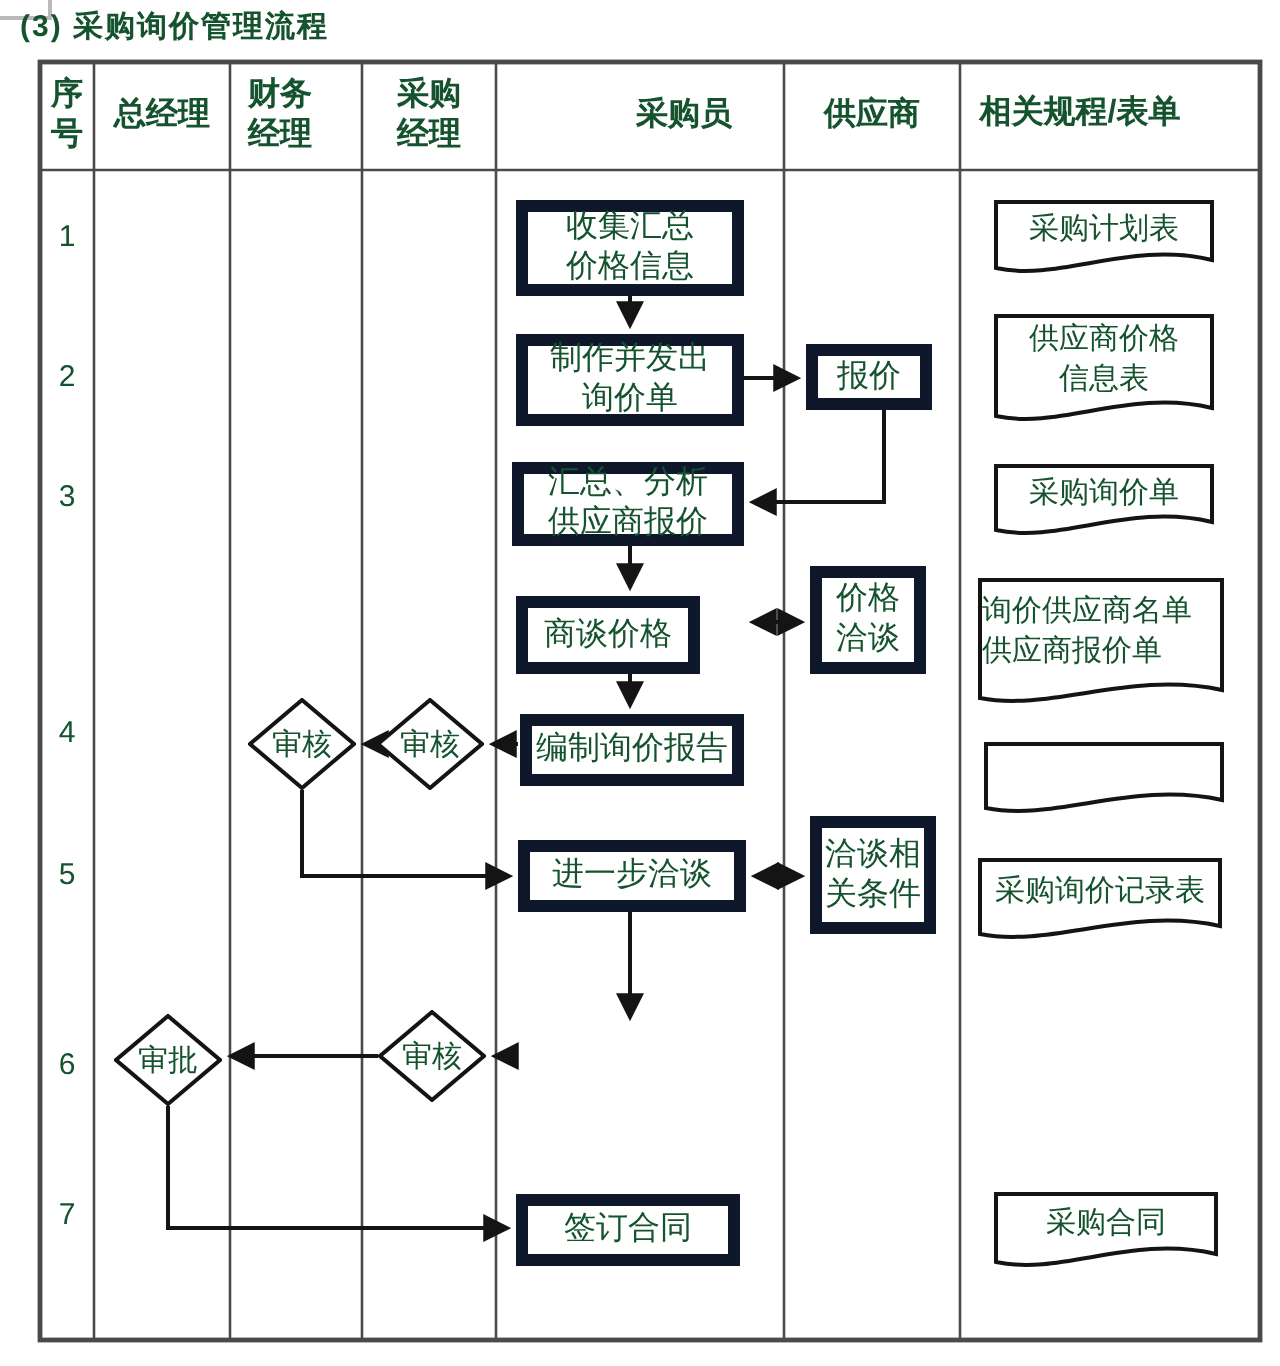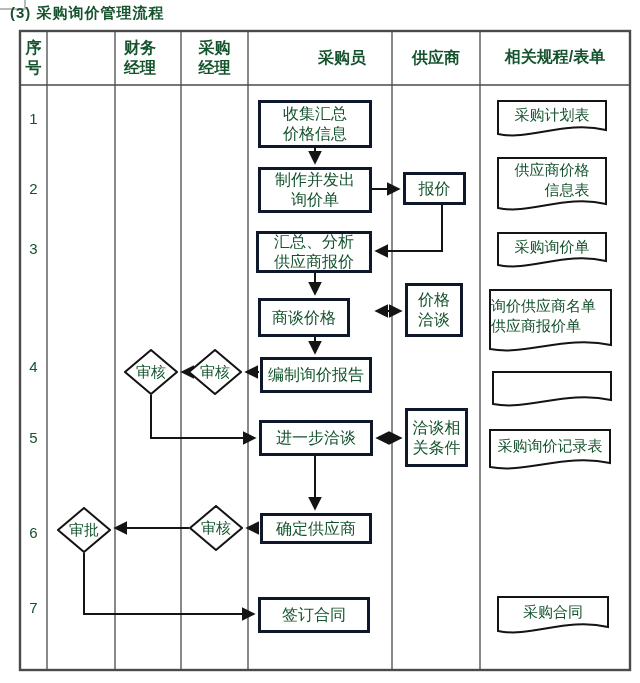--- a/index.html
+++ b/index.html
@@ -7,21 +7,21 @@
     position:relative;width:640px;height:683px;background:#fff;overflow:hidden;
     font-family:"Liberation Sans","DejaVu Sans",sans-serif;color:#14532d;
   }
   .abs{position:absolute;}
   .title{left:10px;top:4px;font-size:15px;font-weight:600;letter-spacing:1px;white-space:pre;}
   .artifact{left:-8px;top:-7px;width:30px;height:13px;border:2px solid #b9b9b9;background:#fff;}
   .overlay{left:0;top:0;width:640px;height:683px;z-index:1;}
   .hcell{display:flex;align-items:center;justify-content:center;text-align:center;
     font-weight:bold;font-size:16px;line-height:20px;white-space:pre-line;z-index:2;}
   .rownum{display:flex;align-items:center;justify-content:center;font-size:15px;z-index:2;}
-  .pbox{box-sizing:border-box;border:3px solid #0f172a;background:#fff;display:flex;
+  .pbox{box-sizing:border-box;border:6px solid #0f172a;background:#fff;display:flex;
     align-items:center;justify-content:center;text-align:center;font-size:16px;
     line-height:20px;white-space:pre-line;z-index:3;}
   .diamond{z-index:3;}
   .diamond svg{position:absolute;left:0;top:0;}
   .diamond .dlabel{position:absolute;left:0;top:0;right:0;bottom:0;display:flex;
     align-items:center;justify-content:center;font-size:15px;z-index:4;}
   .doc{z-index:3;}
   .doc svg{position:absolute;left:0;top:0;}
   .doc .dtext{position:absolute;left:0;top:0;right:0;display:flex;align-items:center;
     justify-content:center;text-align:center;font-size:15px;line-height:20px;
@@ -67,46 +67,46 @@
       <path d="M378,438 L400,438" stroke-dasharray="6,4" marker-start="url(#ah)" marker-end="url(#ah)"></path>
       <path d="M315,456 L315,508" marker-end="url(#ah)"></path>
       <path d="M259,528 L248,528" marker-end="url(#ah)"></path>
       <path d="M189,528 L116,528" marker-end="url(#ah)"></path>
       <path d="M84,553 L84,614 L253,614" marker-end="url(#ah)"></path>
     </g>
   </svg>
 
   <div class="abs hcell" style="left:20px;top:31px;width:27px;height:54px;">序
 号</div>
+  <div class="abs hcell" style="left:47px;top:31px;width:68px;height:54px;">总经理</div>
   <div class="abs hcell" style="left:115px;top:31px;width:50px;height:54px;">财务
 经理</div>
   <div class="abs hcell" style="left:181px;top:31px;width:67px;height:54px;">采购
 经理</div>
   <div class="abs hcell" style="left:248px;top:31px;width:144px;height:54px;padding-left:22px;">采购员</div>
   <div class="abs hcell" style="left:392px;top:31px;width:88px;height:54px;">供应商</div>
-  <div class="abs hcell" style="left:480px;top:31px;width:150px;height:52px;">相关规程/表单</div>
+  <div class="abs hcell" style="left:465px;top:31px;width:150px;height:52px;">相关规程/表单</div>
 
   <div class="abs rownum" style="left:20px;top:106px;width:27px;height:24px;">1</div>
   <div class="abs rownum" style="left:20px;top:176px;width:27px;height:24px;">2</div>
   <div class="abs rownum" style="left:20px;top:236px;width:27px;height:24px;">3</div>
   <div class="abs rownum" style="left:20px;top:354px;width:27px;height:24px;">4</div>
   <div class="abs rownum" style="left:20px;top:425px;width:27px;height:24px;">5</div>
   <div class="abs rownum" style="left:20px;top:520px;width:27px;height:24px;">6</div>
   <div class="abs rownum" style="left:20px;top:595px;width:27px;height:24px;">7</div>
 
   <div class="abs pbox" style="left:258px;top:100px;width:114px;height:48px;">收集汇总
 价格信息</div>
   <div class="abs pbox" style="left:258px;top:167px;width:114px;height:46px;">制作并发出
 询价单</div>
   <div class="abs pbox" style="left:256px;top:231px;width:116px;height:42px;">汇总、分析
 供应商报价</div>
   <div class="abs pbox" style="left:258px;top:298px;width:92px;height:39px;">商谈价格</div>
   <div class="abs pbox" style="left:260px;top:357px;width:112px;height:36px;">编制询价报告</div>
   <div class="abs pbox" style="left:259px;top:420px;width:114px;height:36px;">进一步洽谈</div>
-  <div class="abs pbox" style="left:260px;top:513px;width:112px;height:31px;">确定供应商</div>
   <div class="abs pbox" style="left:258px;top:597px;width:112px;height:36px;">签订合同</div>
 
   <div class="abs pbox" style="left:403px;top:172px;width:63px;height:33px;">报价</div>
   <div class="abs pbox" style="left:405px;top:283px;width:58px;height:54px;">价格
 洽谈</div>
   <div class="abs pbox" style="left:405px;top:408px;width:63px;height:59px;">洽谈相
 关条件</div>
 
   <div class="abs diamond" style="left:188px;top:349px;width:54px;height:46px;">
     <svg width="54" height="46" viewBox="0 0 54 46">
@@ -136,21 +136,21 @@
   <div class="abs doc" style="left:497px;top:100px;width:110px;height:38px;">
     <svg width="110" height="38" viewBox="0 0 110 38">
         <path d="M1,1 L109,1 L109,30 C68,20 33,41 1,34 Z" fill="#fff" stroke="#141414" stroke-width="2"></path>
       </svg>
     <div class="dtext" style="height:30px;">采购计划表</div>
   </div>
   <div class="abs doc" style="left:497px;top:157px;width:110px;height:55px;">
     <svg width="110" height="55" viewBox="0 0 110 55">
         <path d="M1,1 L109,1 L109,47 C68,37 33,58 1,51 Z" fill="#fff" stroke="#141414" stroke-width="2"></path>
       </svg>
-    <div class="dtext" style="height:46px;text-align:right;">供应商价格
+    <div class="dtext" style="height:46px;">供应商价格
 信息表</div>
   </div>
   <div class="abs doc" style="left:497px;top:232px;width:110px;height:37px;">
     <svg width="110" height="37" viewBox="0 0 110 37">
         <path d="M1,1 L109,1 L109,29 C68,19 33,40 1,33 Z" fill="#fff" stroke="#141414" stroke-width="2"></path>
       </svg>
     <div class="dtext" style="height:29px;">采购询价单</div>
   </div>
   <div class="abs doc" style="left:489px;top:289px;width:123px;height:64px;">
     <svg width="123" height="64" viewBox="0 0 123 64">

